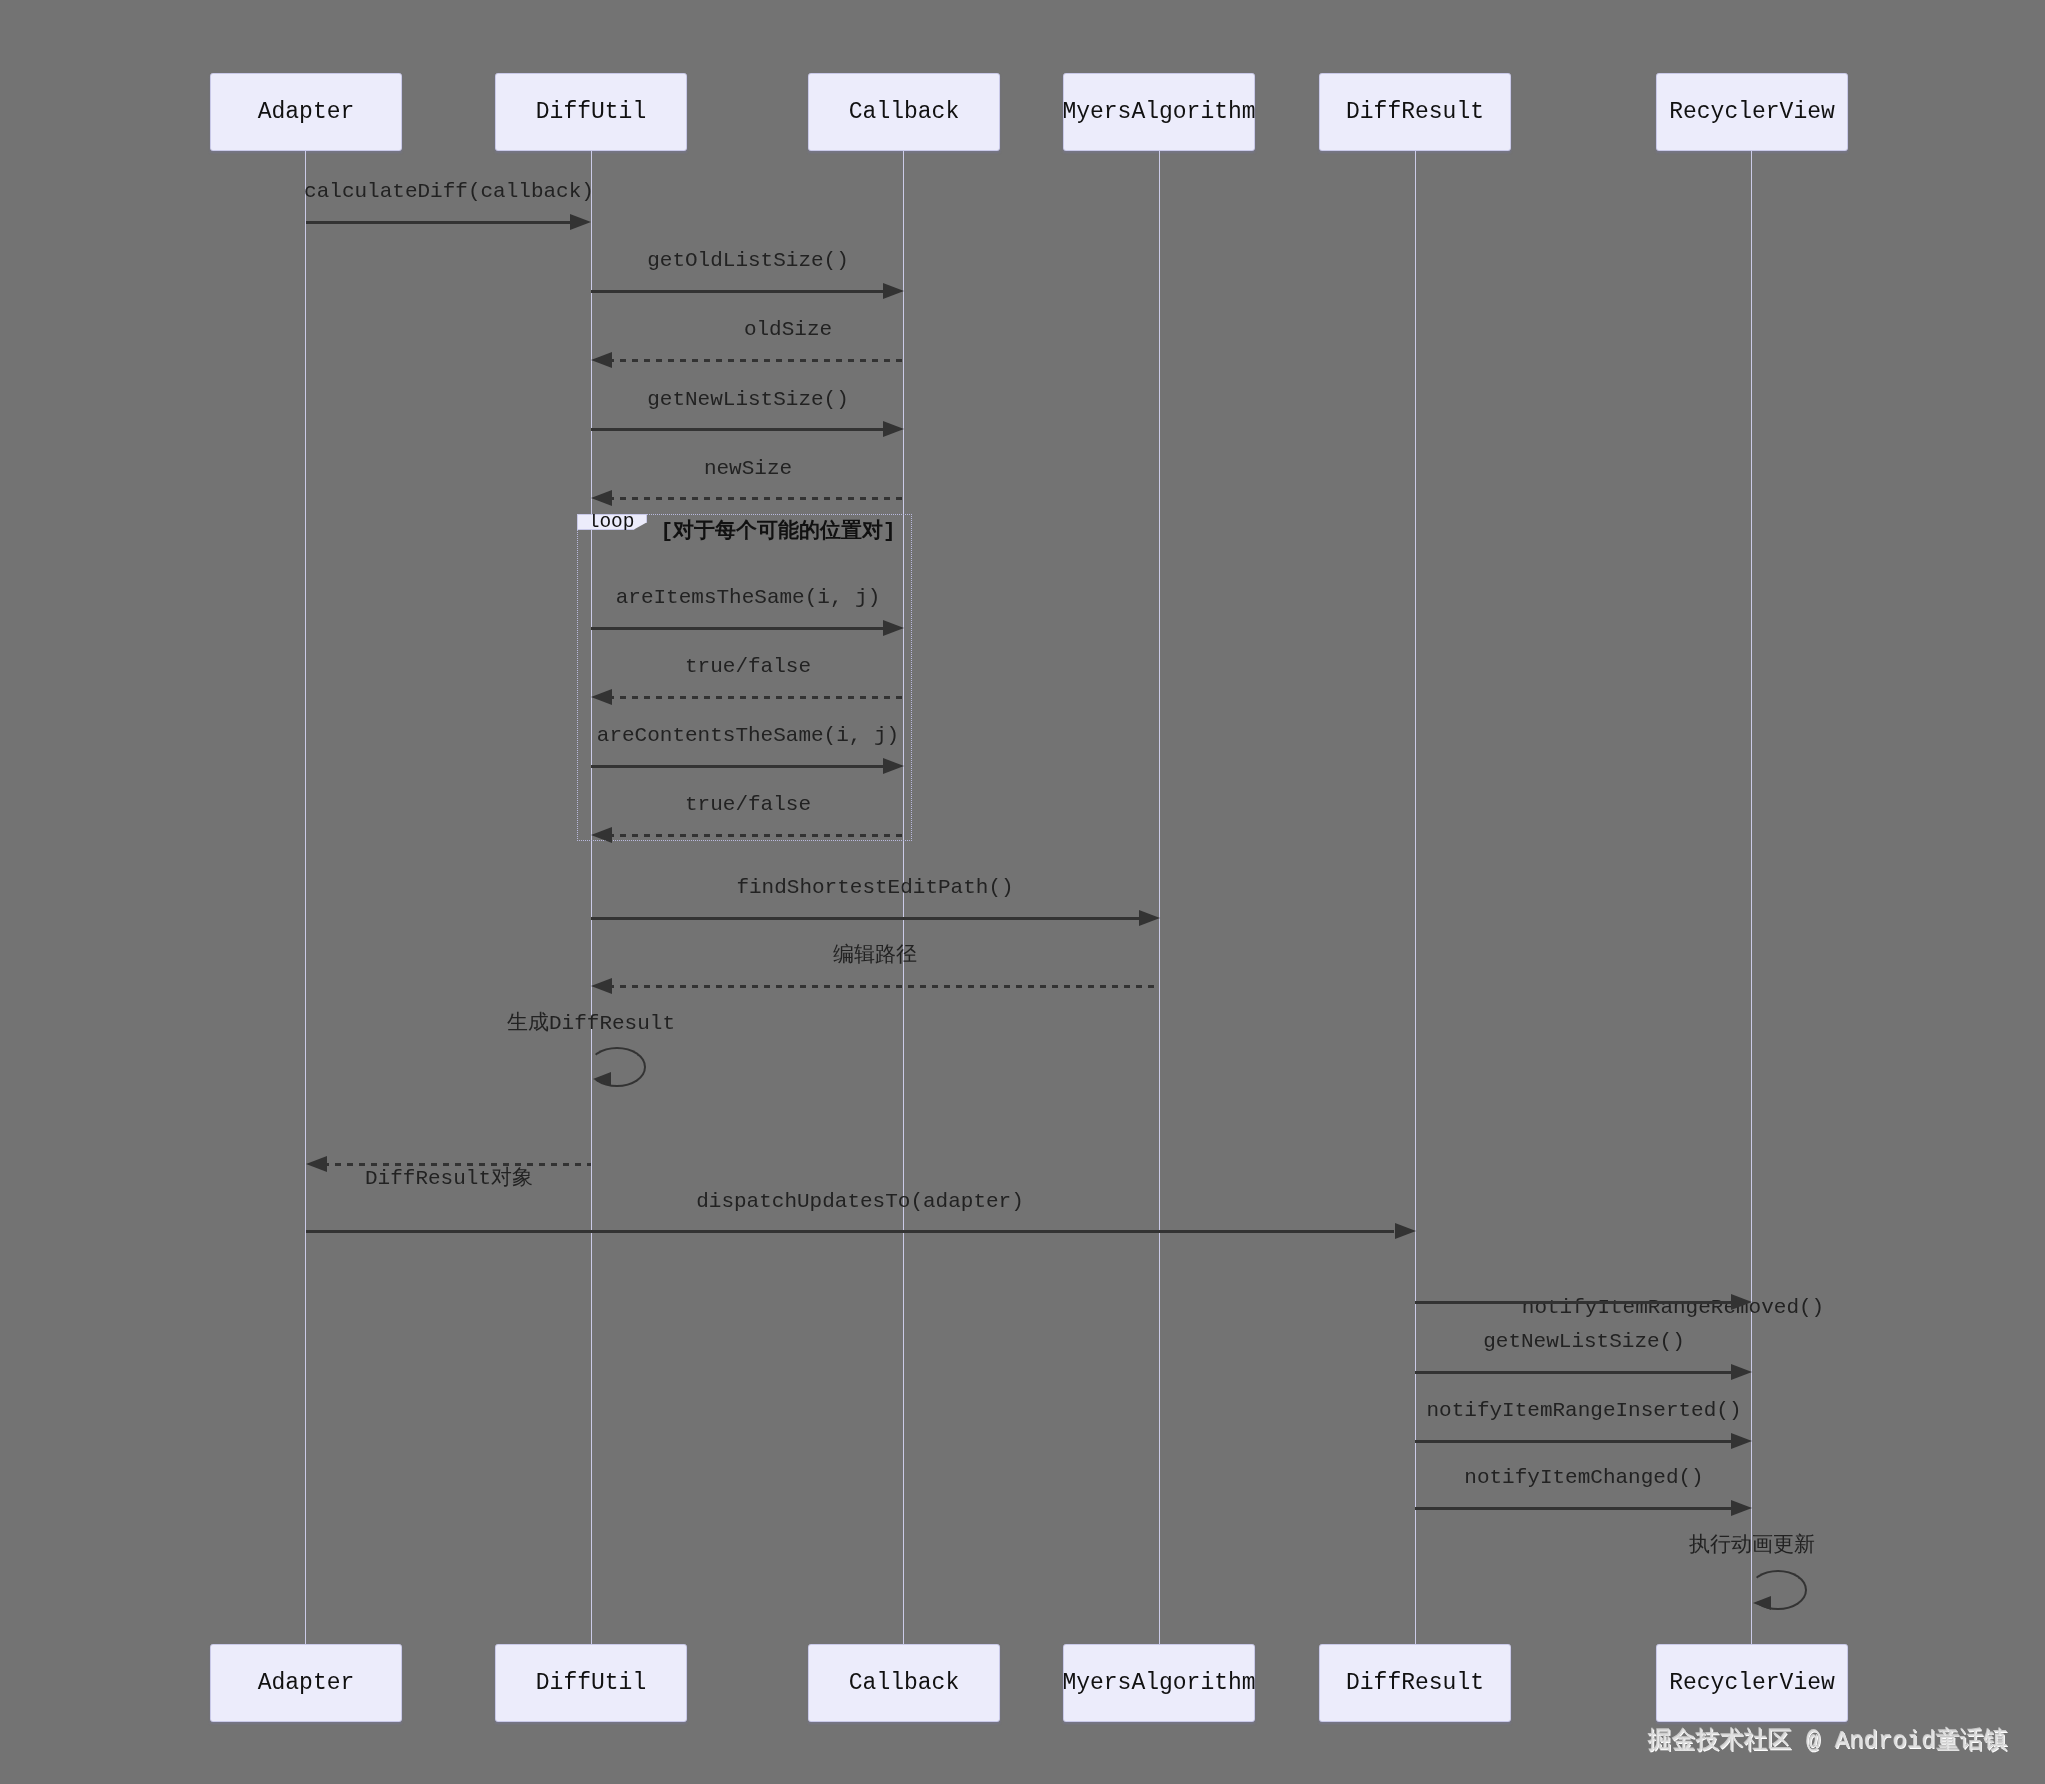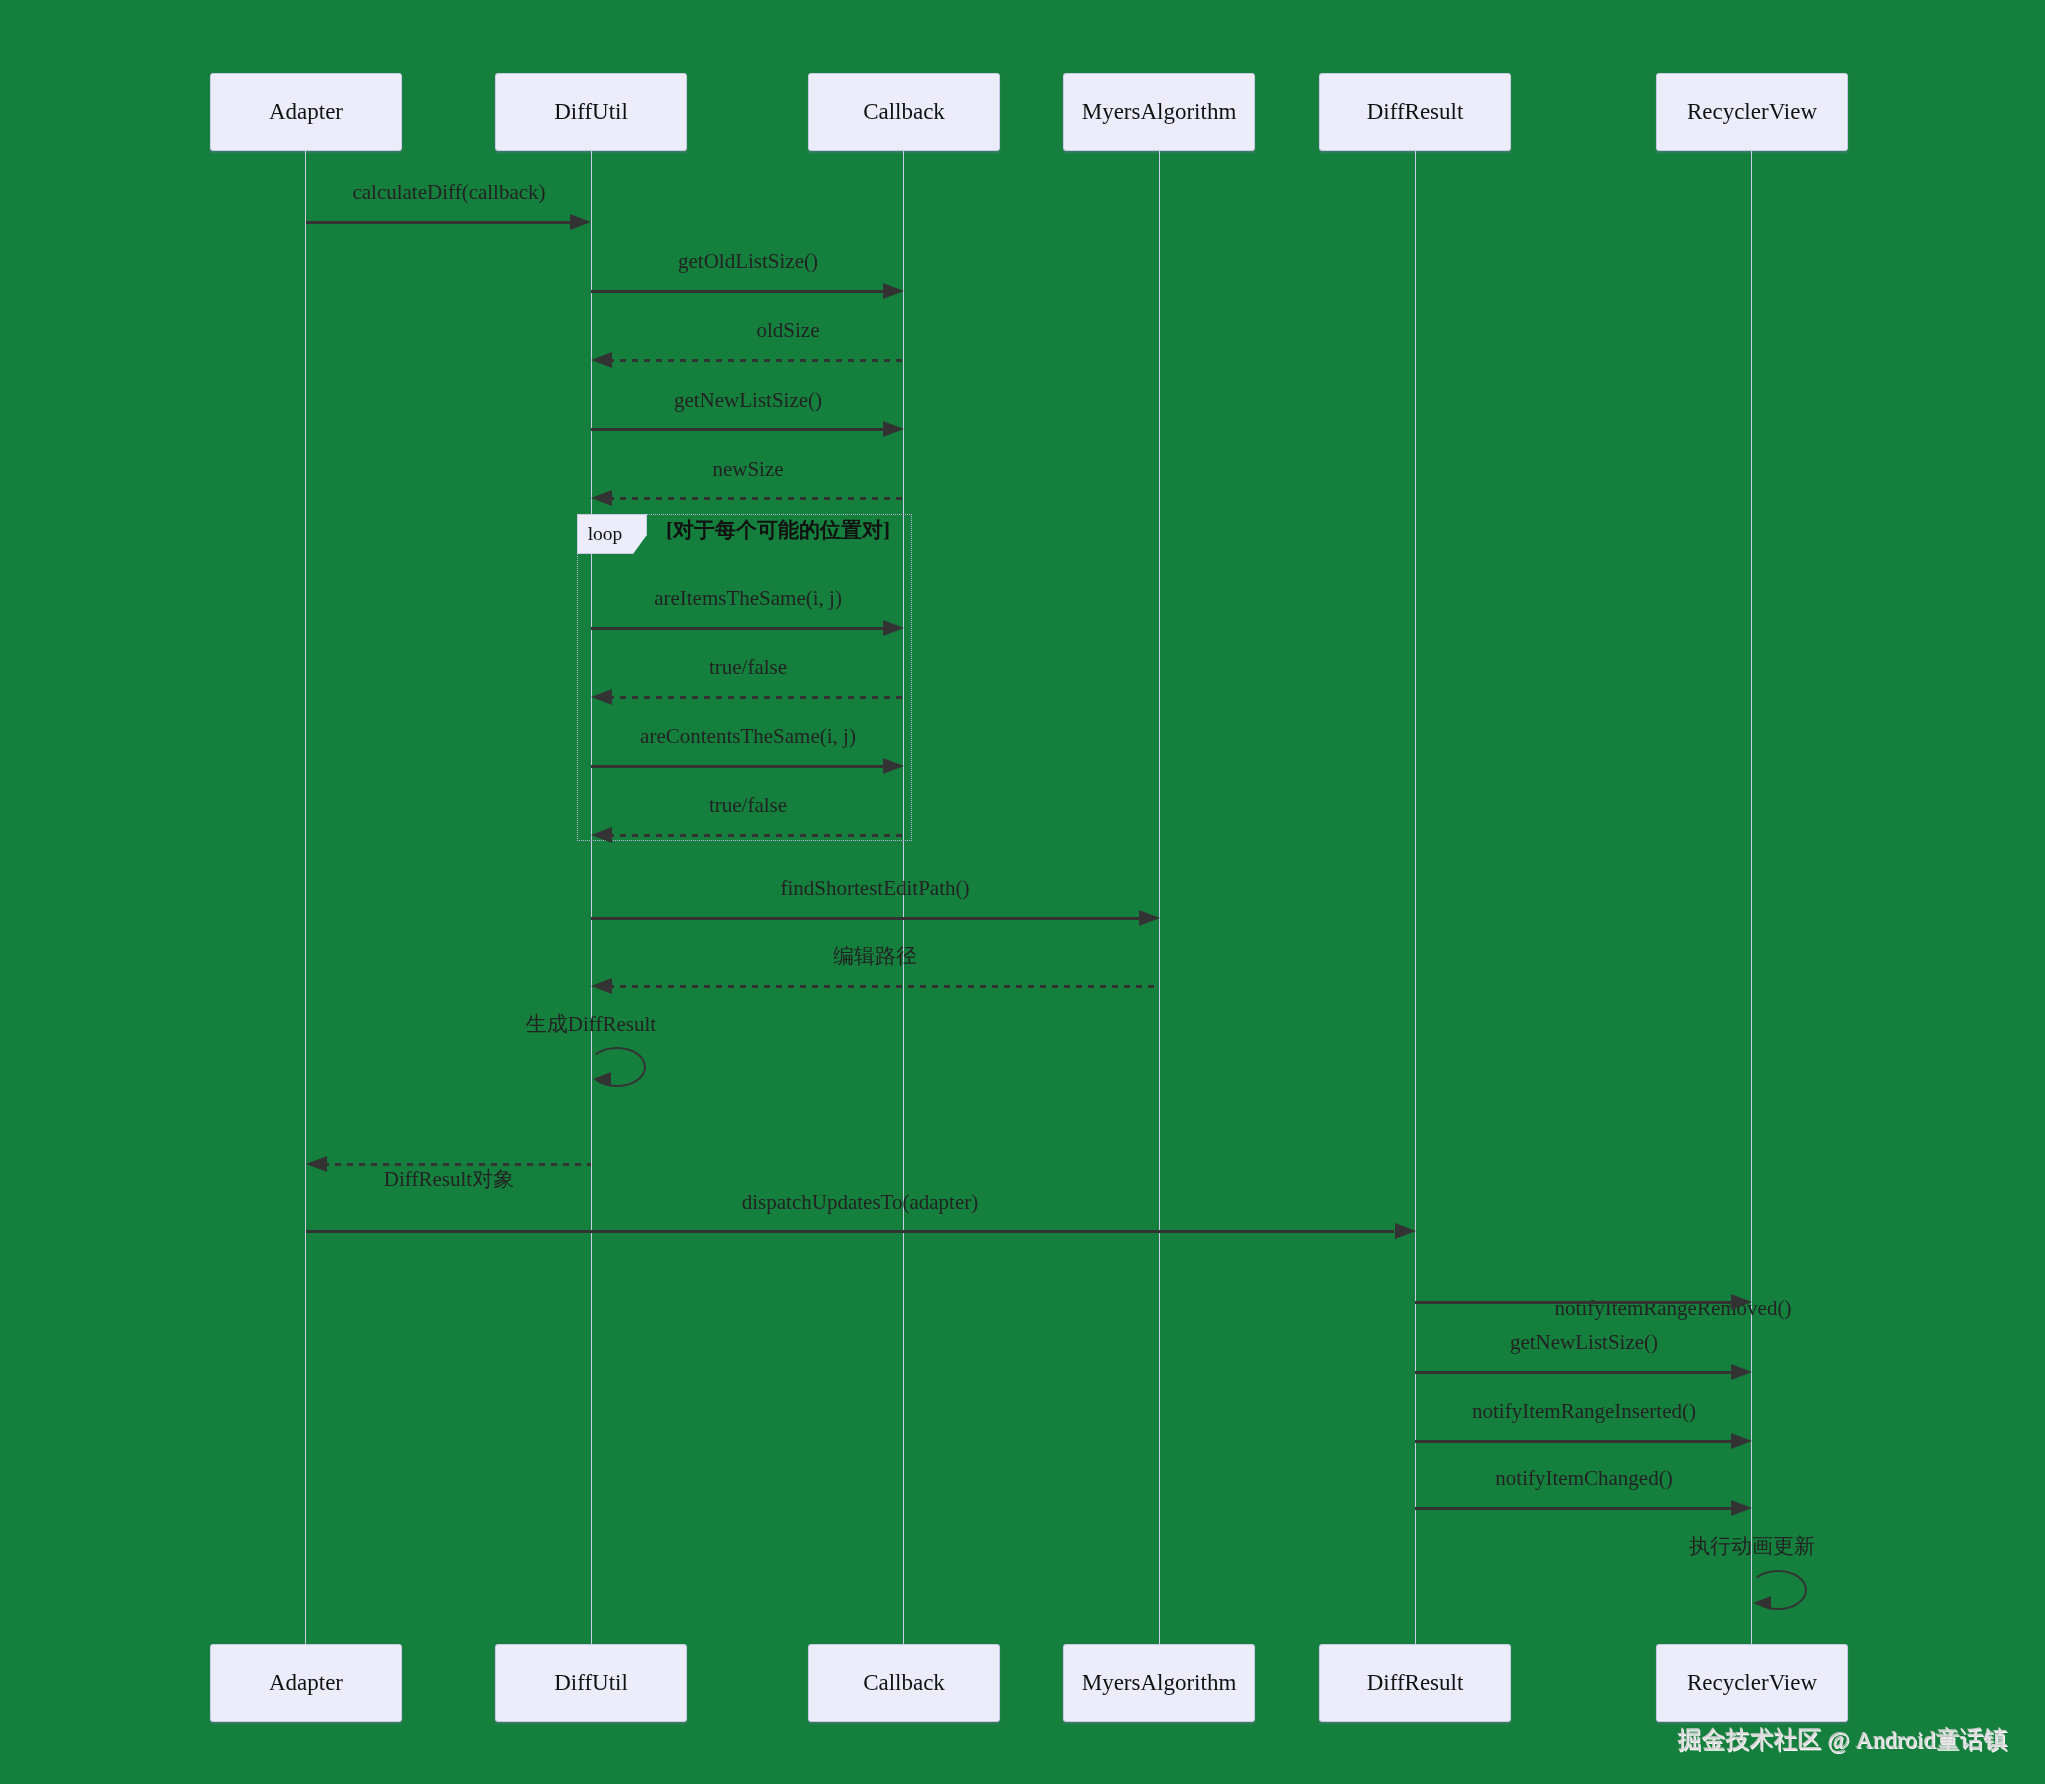--- a/index.html
+++ b/index.html
@@ -1,17 +1,17 @@
 <!DOCTYPE html>
 <html style="font-size:11px"><head>
 <meta charset="utf-8">
 <style>
   html,body{margin:0;padding:0;background:#ffffff;}
-  #canvas{position:relative;width:2046px;height:1784px;background:#15803d;overflow:hidden;
-          font-family:Liberation Serif, serif;}
+  #canvas{position:relative;width:2046px;height:1784px;background:#737373;overflow:hidden;
+          font-family:Liberation Mono, monospace;}
 
   .actor{position:absolute;width:192px;height:78px;background:#ececfb;border:1.4px solid #c9c9e8;
          border-radius:2.8px;display:flex;align-items:center;justify-content:center;
          font-size:23px;color:#111;box-shadow:0 2.1px 2.1px -0.7px rgba(120,120,170,.35);box-sizing:border-box;}
   .lifeline{position:absolute;width:1.4px;top:151px;height:1493px;background:#cbcbe8;}
 
   .mlabel{position:absolute;transform:translateX(-50%);white-space:nowrap;
           font-size:21px;color:#222;line-height:26.4px;}
   .line{position:absolute;height:2.8px;background:#333;}
   .dline{position:absolute;height:2.8px;background:repeating-linear-gradient(90deg,#333 0 5.6px,transparent 5.6px 12px);}
@@ -20,21 +20,21 @@
   .head-l{position:absolute;width:0;height:0;border-top:8.3px solid transparent;
           border-bottom:8.3px solid transparent;border-right:21px solid #333;}
 
   .selfloop{position:absolute;width:58px;height:40px;border:2.8px solid #333;border-left-color:transparent;
             border-radius:50%;box-sizing:border-box;}
   .selfhead{position:absolute;width:0;height:0;border-top:7.7px solid transparent;
             border-bottom:7.7px solid transparent;border-right:18px solid #333;}
 
   .loopbox{position:absolute;left:577px;top:514px;width:335px;height:327px;
            border:1.4px dotted #b9b9de;box-sizing:border-box;}
-  .looptab{position:absolute;left:577px;top:514px;width:70px;height:40px;background:#ececfb;
+  .looptab{position:absolute;left:577px;top:514px;width:70px;height:16px;background:#ececfb;
            border:1.4px solid #c9c9e8;box-sizing:border-box;
            clip-path:polygon(0 0,100% 0,100% 52%,80% 100%,0 100%);
            font-size:19.5px;color:#111;display:flex;align-items:center;padding-left:9.7px;}
   .loopcond{position:absolute;left:778px;top:516px;transform:translateX(-50%);
             font-size:21px;font-weight:700;color:#111;white-space:nowrap;}
 
   .watermark{position:absolute;right:38px;top:1724px;font-size:24px;color:#e0e0e0;
              text-shadow:-0.7px -0.7px 0 #c6c6c6,0.7px 0.7px 0 #ffffff;white-space:nowrap;}
 </style>
 </head>

